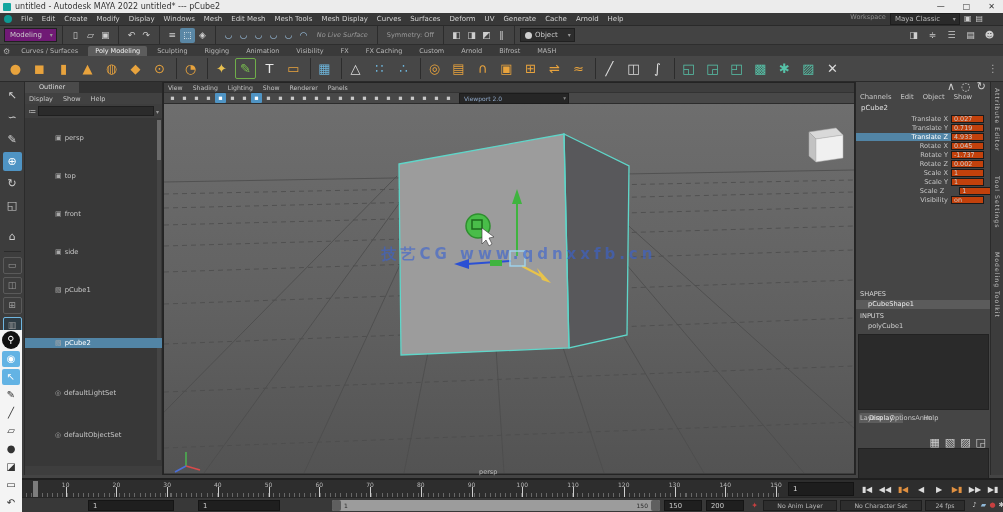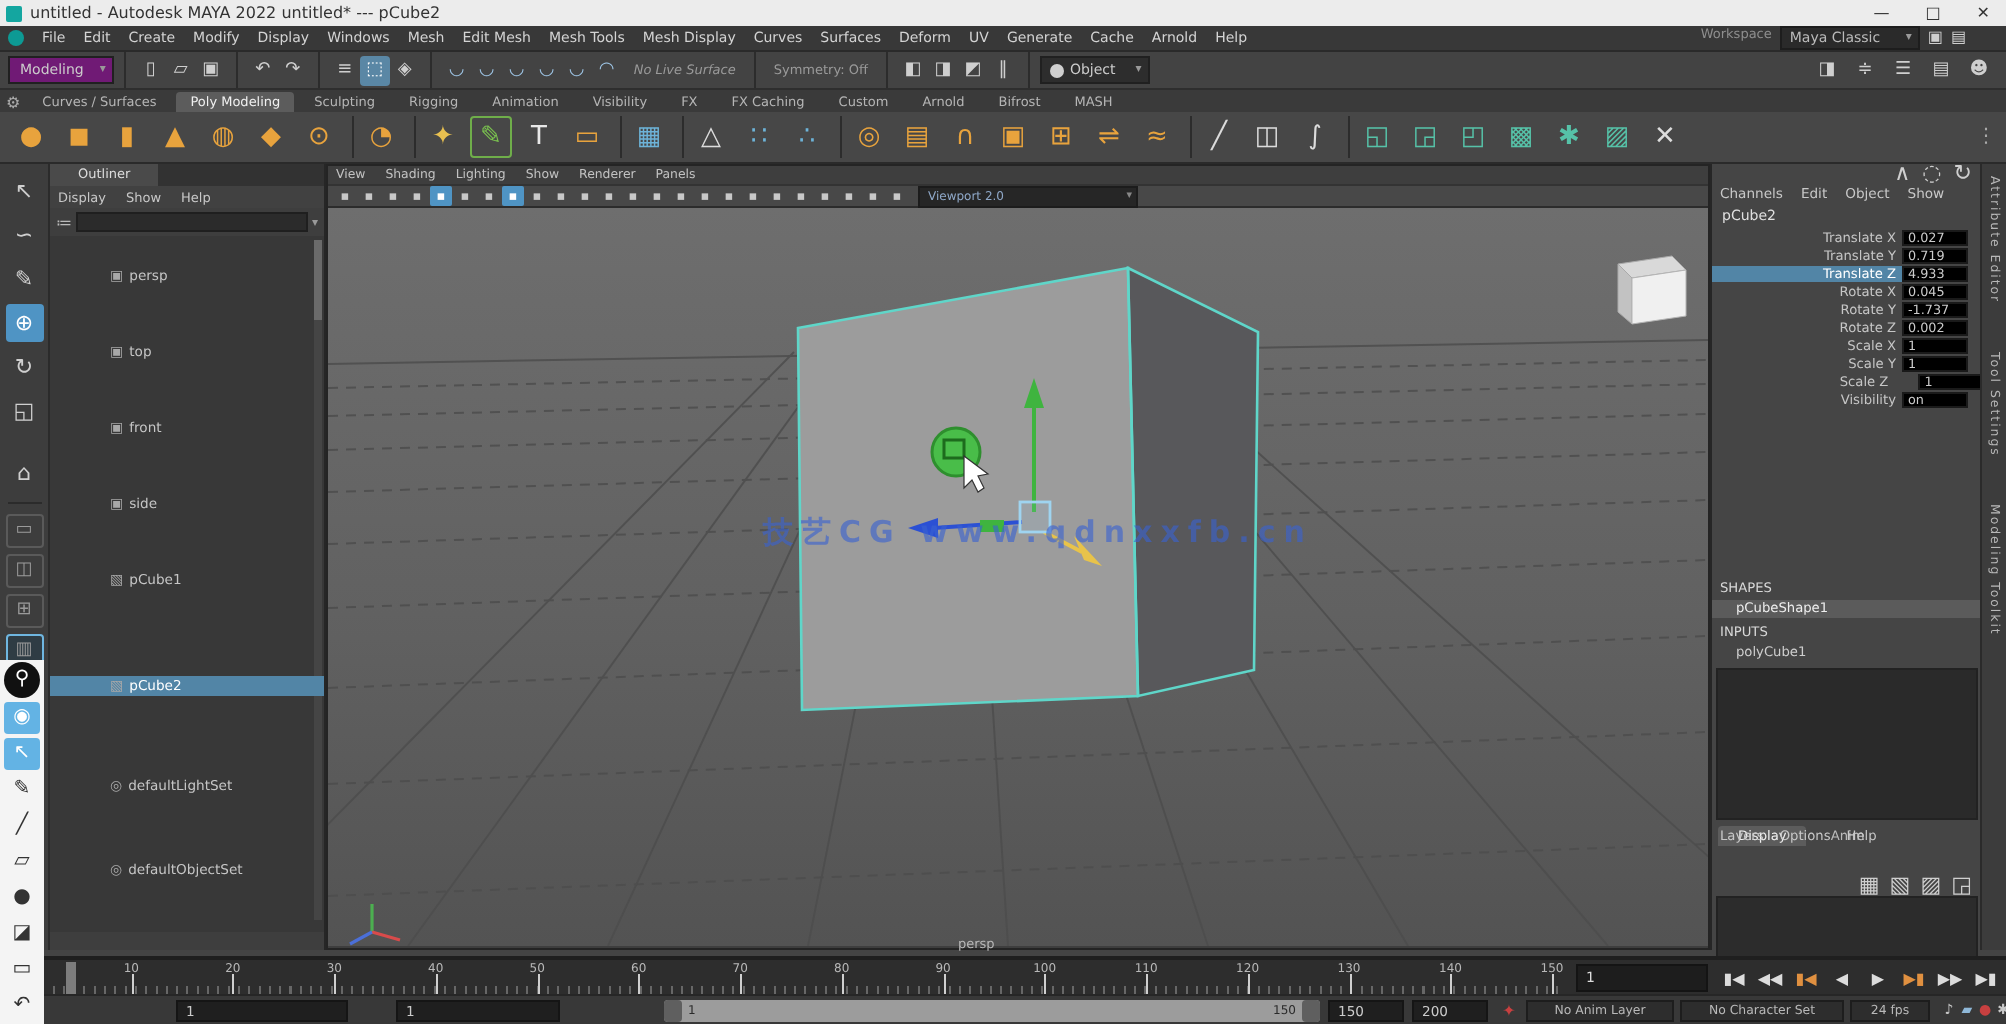--- a/index.html
+++ b/index.html
@@ -90,37 +90,37 @@
     color:#c2c2c2; font-size:6.2px; background:#3e3e3e; }
   .vp-toolbar { height:12px; background:#484848; display:flex; align-items:center; gap:1px;
     padding-left:3px; border-top:1px solid #333; border-bottom:1px solid #2c2c2c; }
   .vpi { width:11px; height:10px; font-size:6.5px; color:#c8c8c8; border-radius:1px; }
   .vpi.active { background:#4f94c4; color:#fff; }
   .vp-badge { margin-left:4px; background:#262626; border:1px solid #1c1c1c; color:#8fa8c8;
     font-size:6px; padding:1px 14px 1px 4px; position:relative; min-width:110px; }
   .vp-badge:after { content:"▾"; position:absolute; right:2px; top:1px; font-size:5.5px; color:#888; }
   .vp-canvas { position:relative; width:690px; height:369px;
     background:linear-gradient(#6e6e6e, #616161 55%, #535353); }
-  .watermark { position:absolute; left:175px; top:153px; width:360px; text-align:center;
+  .watermark { position:absolute; left:175px; top:141px; width:360px; text-align:center;
     font-size:15px; font-weight:bold; letter-spacing:4px; color:rgba(58,98,208,0.62);
     white-space:nowrap; }
   .cam-label { position:absolute; left:315px; top:364px; color:#b8b8b8; font-size:6.5px; }
 
   
   .rightpanel { left:855px; top:82px; width:135px; height:393px; background:#454545;
     border-left:1px solid #262626; font-size:6.8px; color:#cfcfcf; }
   .cb-top { height:9px; display:flex; justify-content:flex-end; gap:6px; padding-right:4px;
     align-items:center; color:#9ab8cc; font-size:7px; }
   .cb-menus { height:11px; display:flex; gap:9px; padding-left:4px; align-items:center;
     color:#c8c8c8; font-size:6.8px; }
   .cb-obj { padding:2px 0 2px 5px; color:#e0e0e0; font-size:7px; }
   .cb-row { position:absolute; left:0; width:135px; height:9px; display:flex; align-items:center; }
   .cb-label { width:95px; text-align:right; padding-right:3px; color:#c6c6c6; font-size:6.6px; }
   .cb-row.selected .cb-label { background:#5285a6; color:#fff; }
-  .cb-val { width:33px; height:8px; background:#000000; border:1px solid #1a1a1a; color:#ccc;
+  .cb-val { width:33px; height:8px; background:#c2410c; border:1px solid #1a1a1a; color:#ccc;
     font-size:6.4px; padding-left:2px; line-height:7px; }
   .cb-section { position:absolute; left:4px; color:#d8d8d8; font-size:6.6px; }
   .cb-node { position:absolute; left:0; width:135px; padding-left:12px; height:9px;
     line-height:9px; background:#5b5b5b; color:#eee; font-size:6.6px; }
   .cb-node.plain { background:transparent; color:#cfcfcf; }
   .cb-void { position:absolute; left:2px; width:131px; background:#2a2a2a; border:1px solid #222; }
   .le-tabs { position:absolute; left:0; width:135px; display:flex; gap:2px; padding-left:3px; }
   .le-tab { padding:1px 10px; font-size:6.6px; color:#bbb; }
   .le-tab.active { background:#5c5c5c; color:#f0f0f0; border-radius:2px 2px 0 0; }
   .le-menus { position:absolute; left:0; width:135px; display:flex; gap:8px; padding-left:4px;

